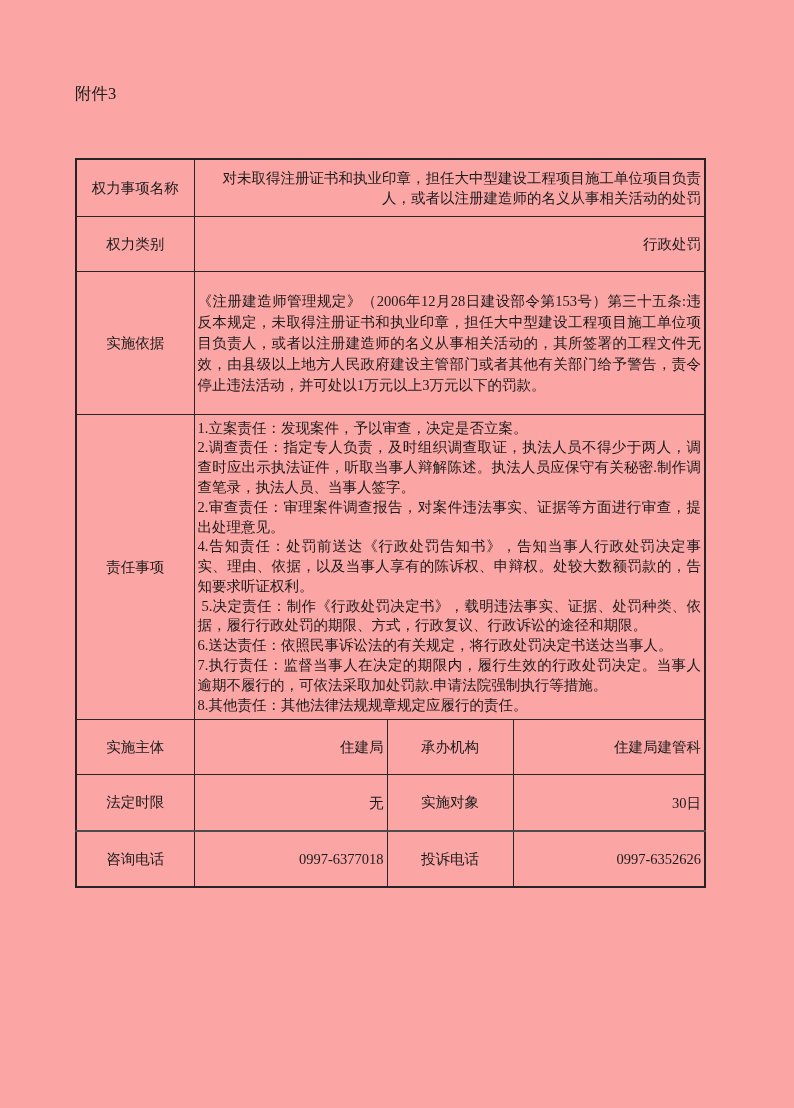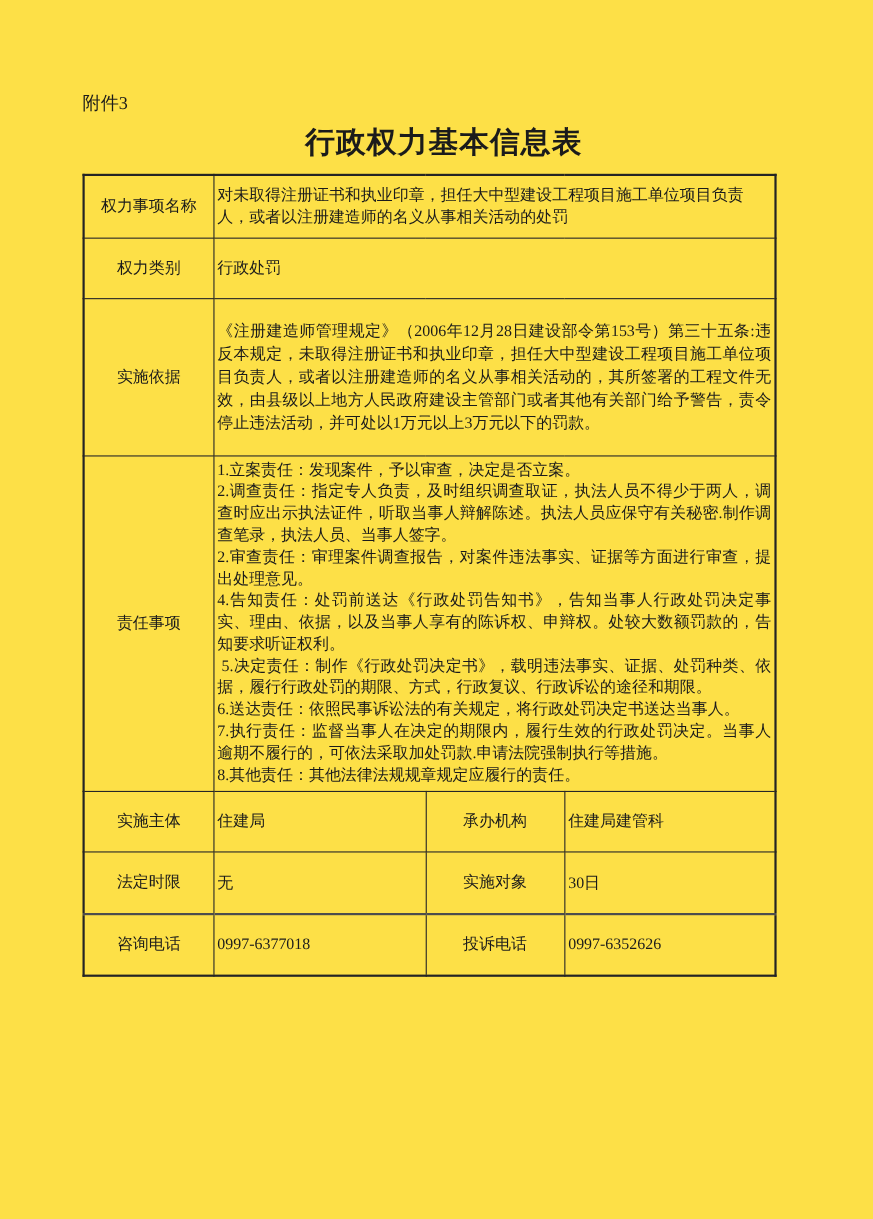--- a/index.html
+++ b/index.html
@@ -4,21 +4,21 @@
 <style>
   html, body { margin: 0; padding: 0; background: #ffffff; }
   body {
     width: 794px; height: 1108px;
     font-family: "Liberation Serif", "DejaVu Serif", serif;
     color: #1b1b1b;
   }
   .page {
     position: relative;
     width: 794px; height: 1108px;
-    background: #fde047;
+    background: #fca5a5;
     overflow: hidden;
   }
   .attachment {
     position: absolute;
     left: 75px; top: 84px;
     font-size: 16.5px;
     line-height: 20px;
   }
   .doc-title {
     position: absolute;
@@ -40,21 +40,21 @@
   }
   table.info td {
     border: 1.5px solid #262626;
     vertical-align: middle;
     font-size: 14.5px;
     padding: 2px 3px;
     word-break: break-all;
   }
   tr.thick-top td { border-top: 2.4px solid #4d4d4d; }
   .lbl { text-align: center; line-height: 19px; padding: 2px 1px; font-family: Liberation Serif, serif; }
-  .center { text-align: left; line-height: 20px; }
+  .center { text-align: right; line-height: 20px; }
   .textblock {
     text-align: justify;
     text-justify: inter-ideograph;
     margin-left: 39px;
   }
   .basis {
     font-size: 14.5px;
     line-height: 21px;
     padding: 6px 10px 6px 11px;
   }
@@ -81,21 +81,20 @@
   .r9 td { height: 50px; }
   .r10 td { height: 52px; }
 </style>
 </head>
 <body>
 
 <div class="page">
 
   <div class="attachment">附件3</div>
 
-  <div class="doc-title">行政权力基本信息表</div>
 
   <table class="info">
     <colgroup>
       <col style="width:118px">
       <col style="width:193px">
       <col style="width:126px">
       <col style="width:192px">
     </colgroup>
 
     <tbody>

